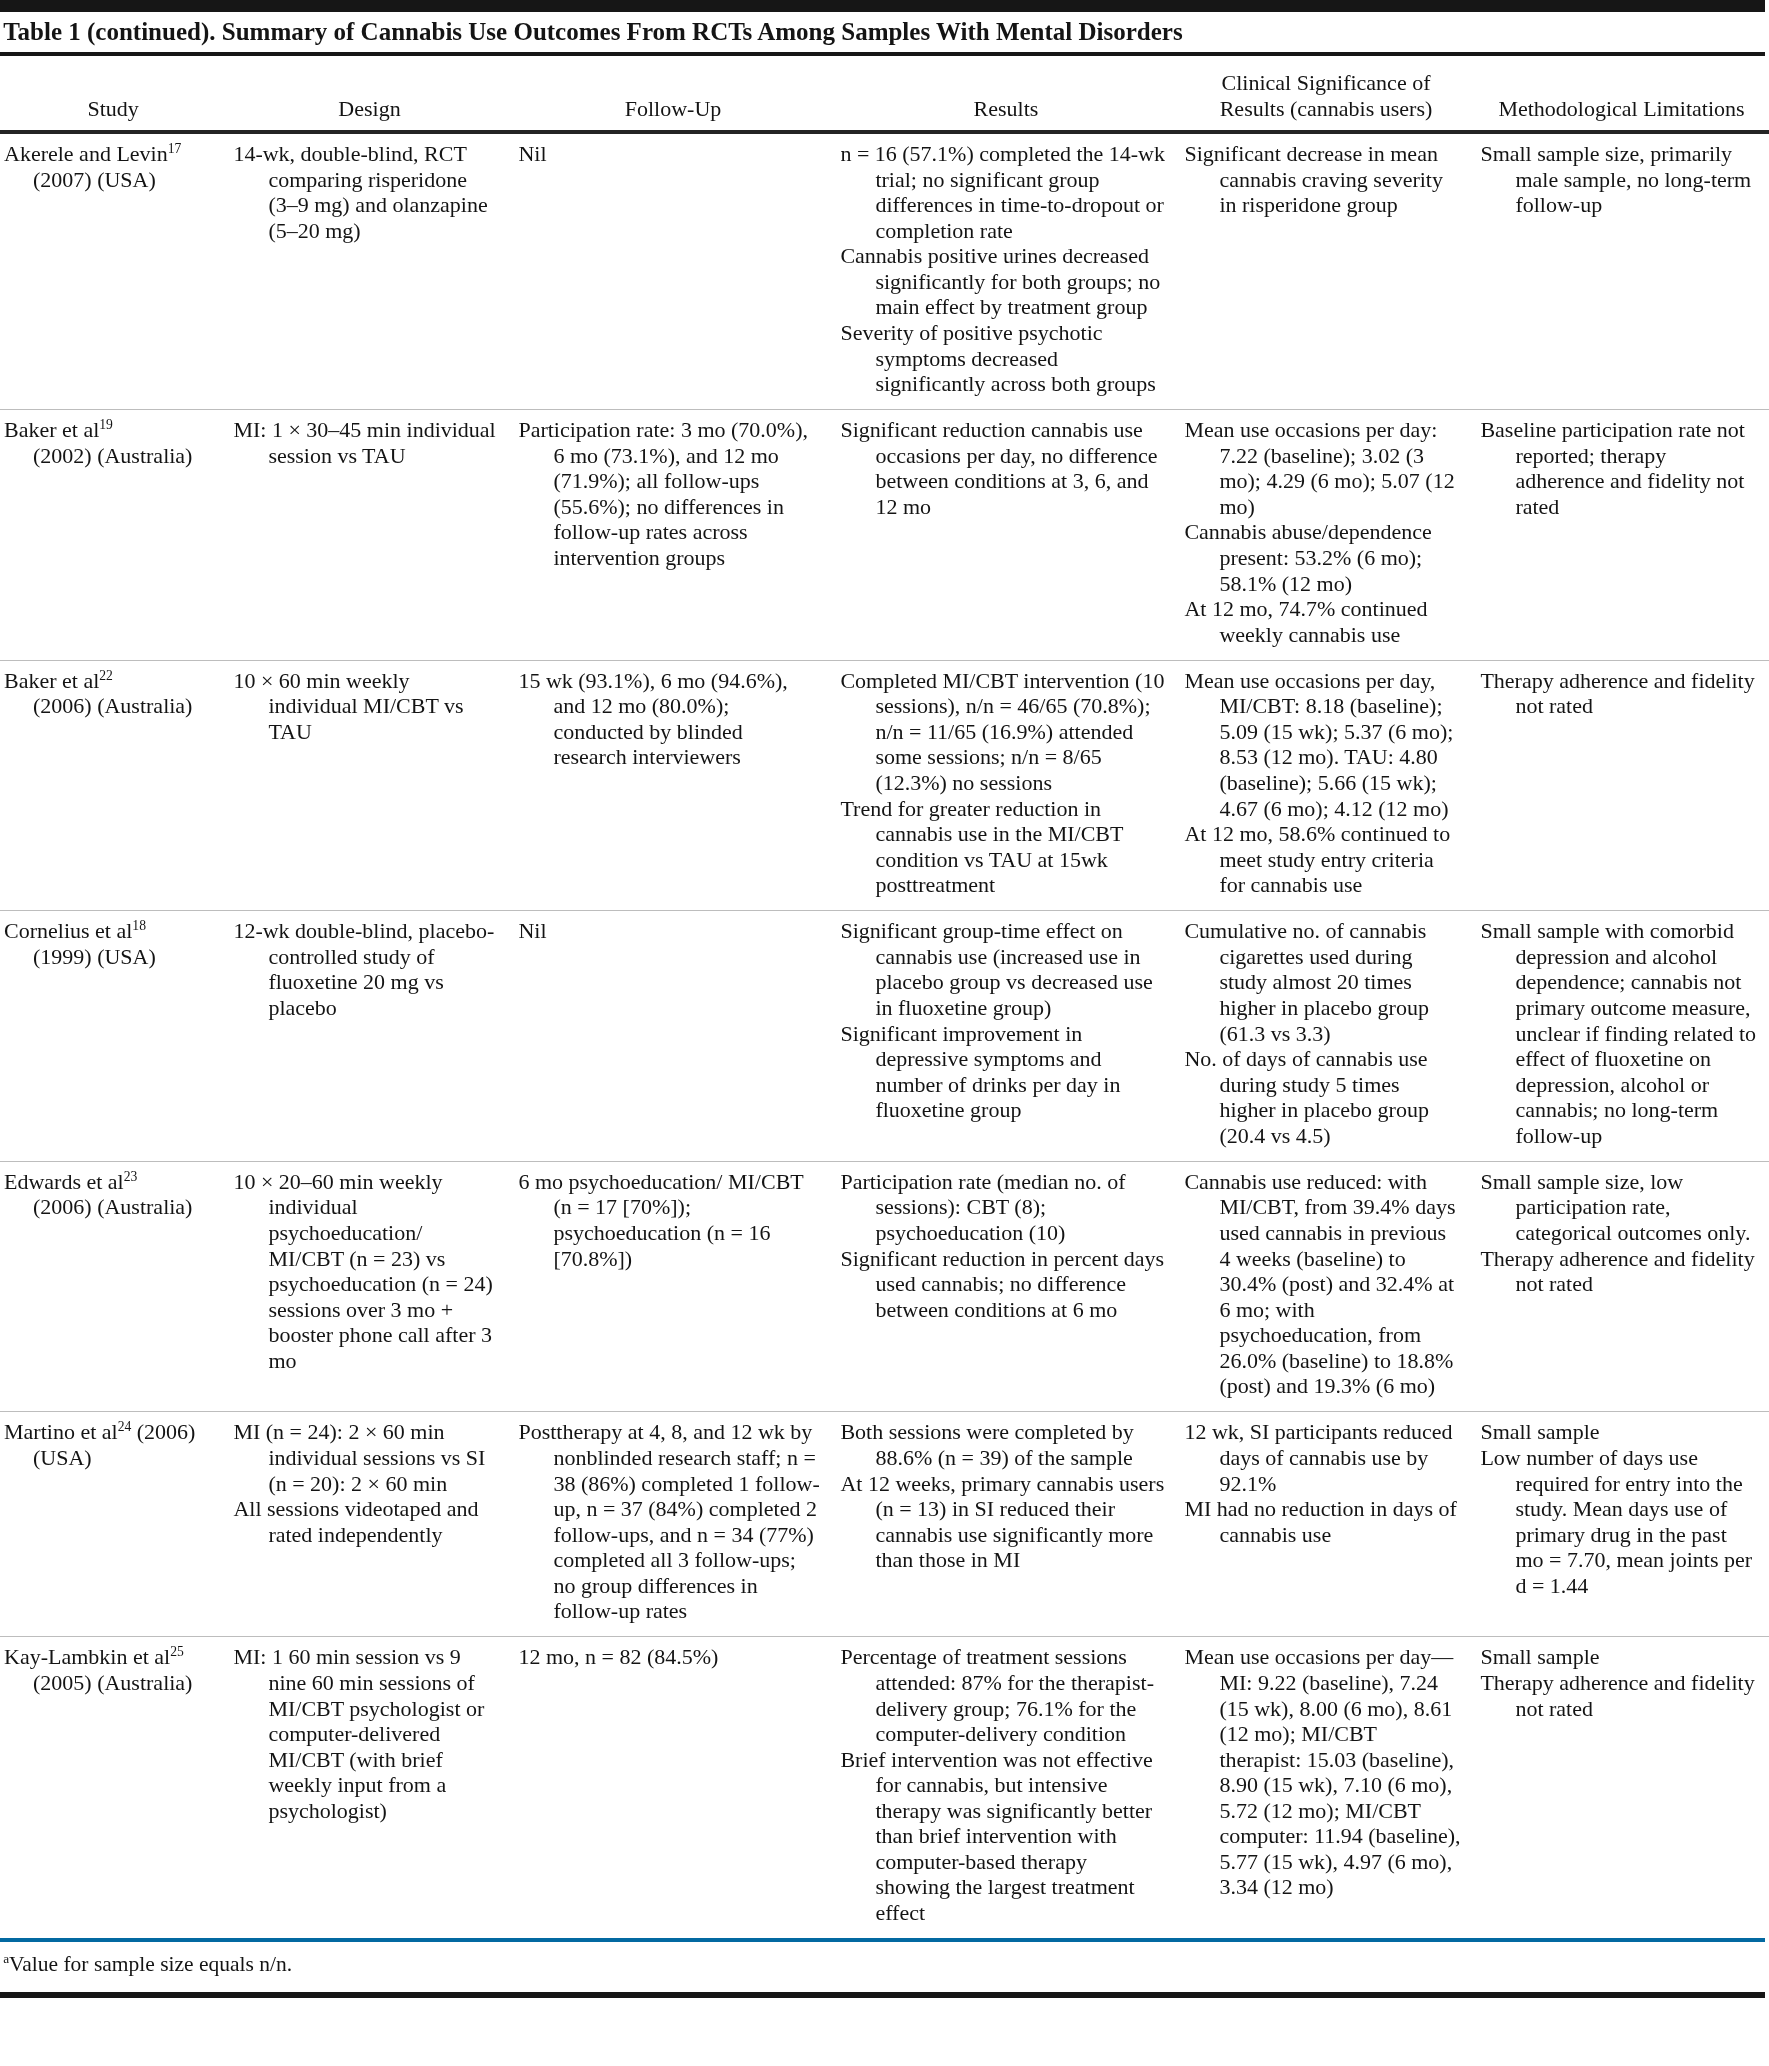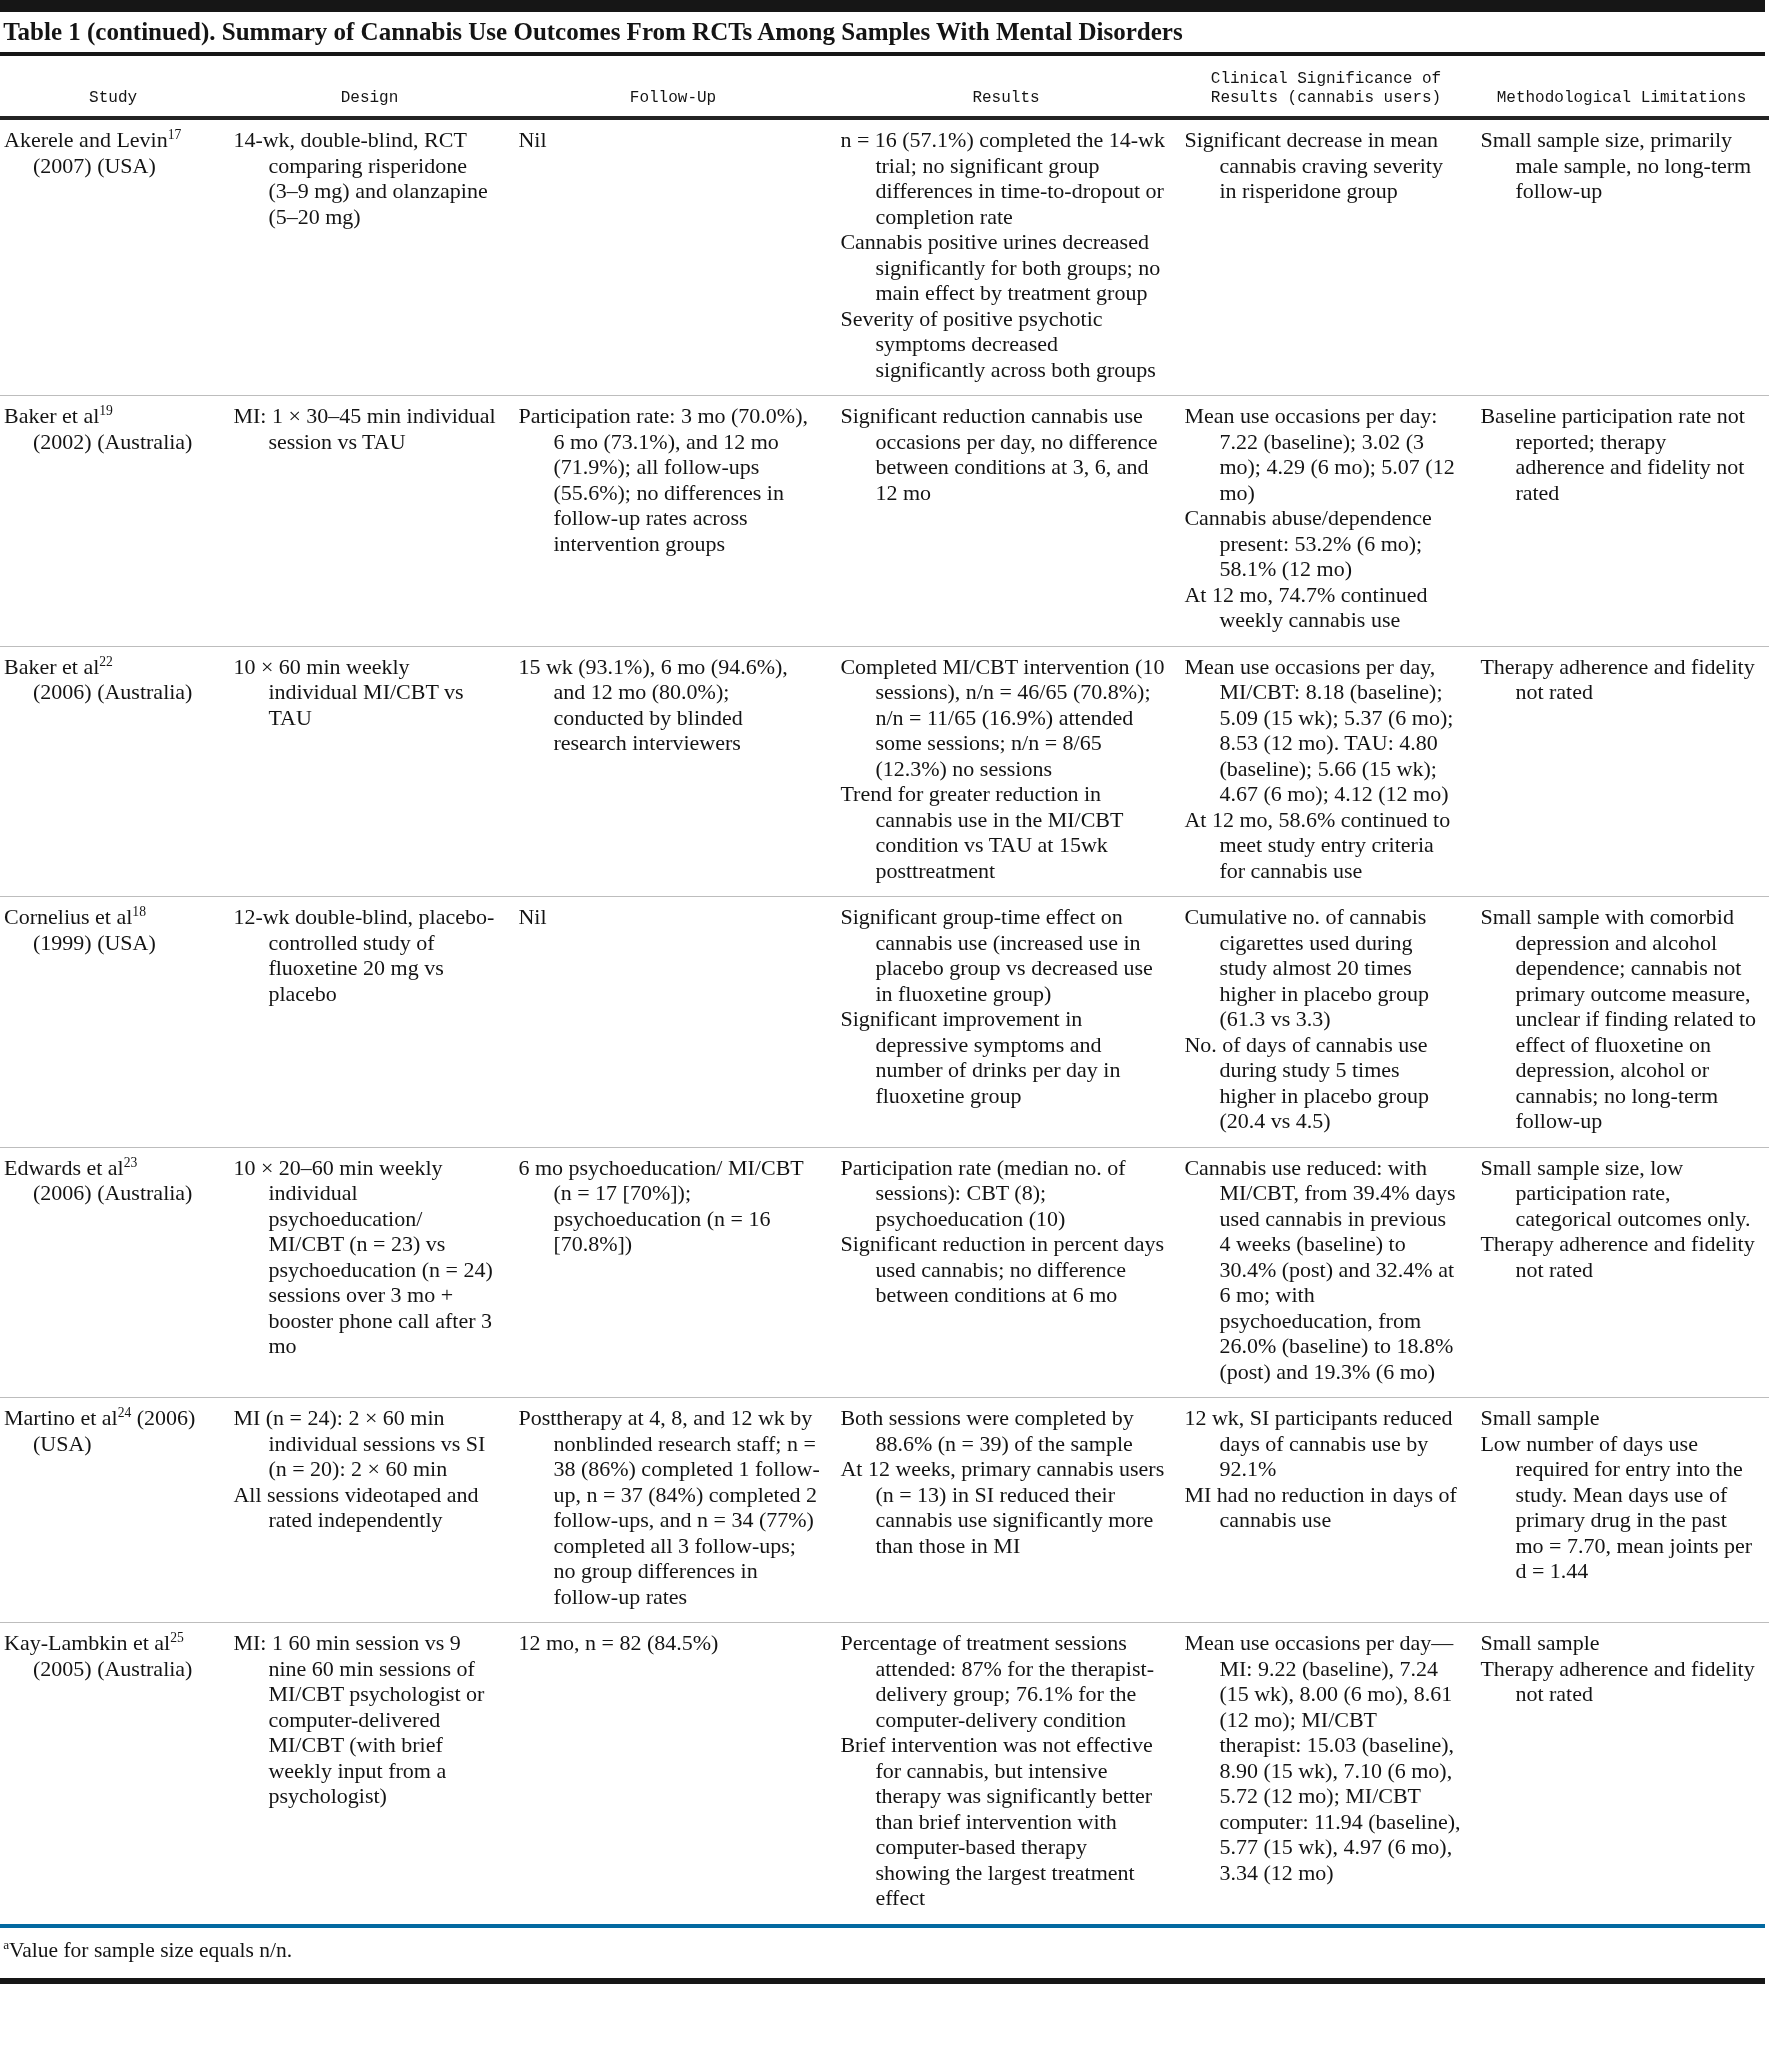--- a/index.html
+++ b/index.html
@@ -14,23 +14,22 @@
   .page { width:1765px; background:#fff; }
   .top-rule { height:12px; background:#161616; }
   .title-bar { padding:6.4px 3.2px 5.6px 3.2px; border-bottom:4px solid #161616; }
   .title-text { font-size:25px; font-weight:bold; line-height:1.12; }
   table { width:100%; border-collapse:collapse; table-layout:fixed; }
   thead th {
     font-weight:normal;
     vertical-align:bottom;
     text-align:center;
     padding:14.3px 4.8px 8px 4.8px;
-    font-size:16px;
+    font-size:22px;
     line-height:1.18;
-    font-family:Liberation Mono, monospace;
   }
   thead tr { border-bottom:4px solid #242424; }
   th.h-study { text-align:center; padding-left:4px; }
   tbody td {
     vertical-align:top;
     padding:7.2px 12.7px 12.7px 6.4px;
     font-family:Liberation Serif, serif;
   }
   tbody td.study-cell { padding-left:4px; padding-right:4.8px; }
   tbody tr + tr { border-top:1.6px solid #bdbdbd; }

